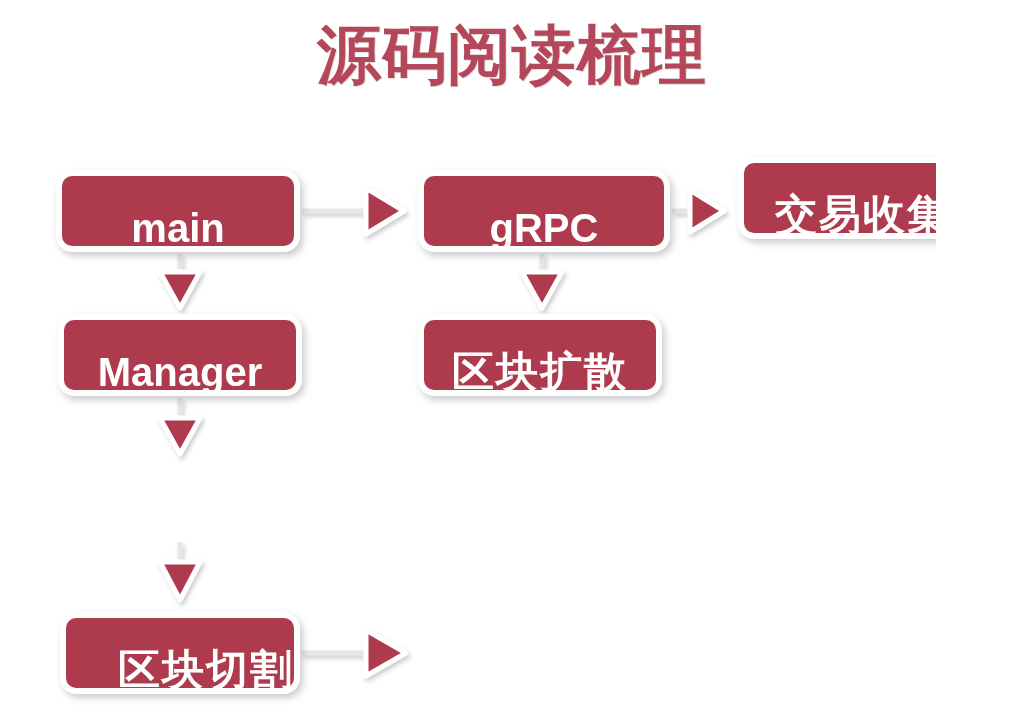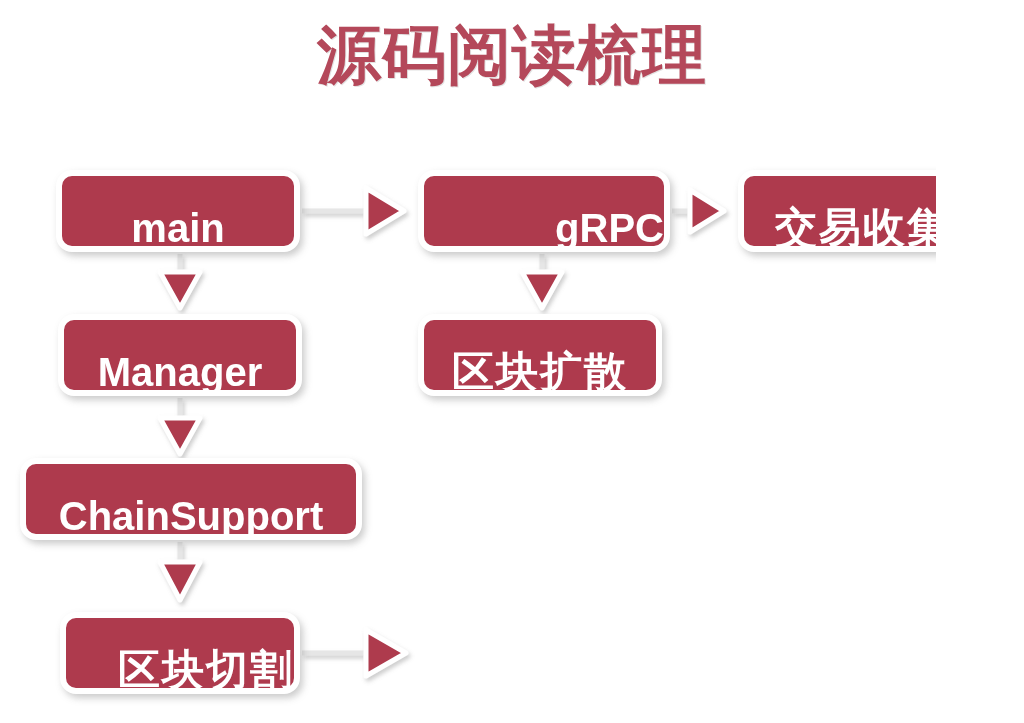--- a/index.html
+++ b/index.html
@@ -57,22 +57,22 @@
     line-height: 1;
     padding-bottom: 2px;
     margin-top: 35px;
   }
   .node.latin .label { font-size: 40px; letter-spacing: 0px; }
   .node.cjk   .label { font-size: 42px; letter-spacing: 2px; }
   .node.mixed .label { font-size: 40px; letter-spacing: 1px; }
 
   
   #node-main        { left: 56px;  top: 170px; width: 244px; height: 82px; }
-  #node-grpc        { left: 418px; top: 170px; width: 252px; height: 82px; justify-content: flex-end; }
-  #node-tx-collect  { left: 738px; top: 170px; width: 250px; height: 82px; text-align: right; }
+  #node-grpc        { left: 418px; top: 170px; width: 252px; height: 82px; }
+  #node-tx-collect  { left: 738px; top: 157px; width: 250px; height: 82px; text-align: right; }
   #node-manager     { left: 58px;  top: 314px; width: 244px; height: 82px; }
   #node-block-spread{ left: 418px; top: 314px; width: 244px; height: 82px; }
   #node-chainsupport{ left: 20px;  top: 458px; width: 342px; height: 82px; }
   #node-block-split { left: 60px;  top: 612px; width: 240px; height: 82px; justify-content: flex-end; }
   #node-solo        { left: 422px; top: 612px; width: 238px; height: 82px; }
 
   
   #connector-layer {
     position: absolute;
     left: 0;
@@ -145,22 +145,19 @@
   </div>
 
   <div class="node cjk" id="node-block-spread">
     <span class="label">区块扩散</span>
   </div>
 
   <div class="node latin" id="node-manager">
     <span class="label">Manager</span>
   </div>
 
-  <div class="node latin" id="node-chainsupport">
-    <span class="label">ChainSupport</span>
-  </div>
 
   <div class="node cjk" id="node-block-split">
     <span class="label">区块切割</span>
   </div>
 
 
 </div>
 
 </body></html>

